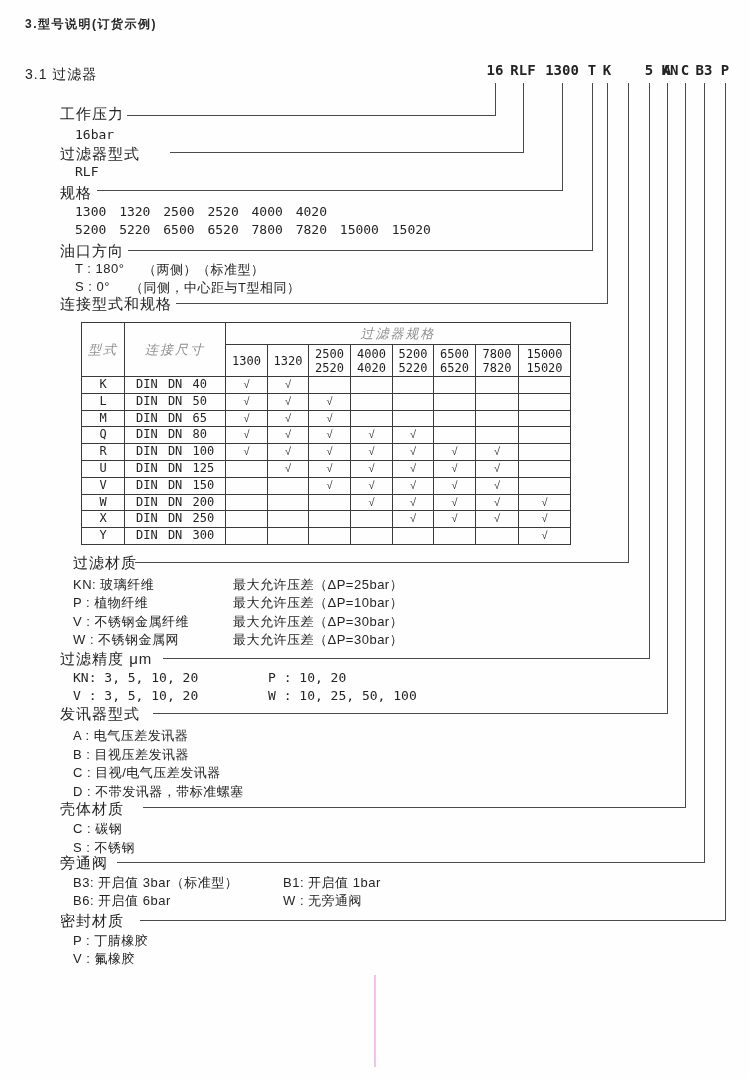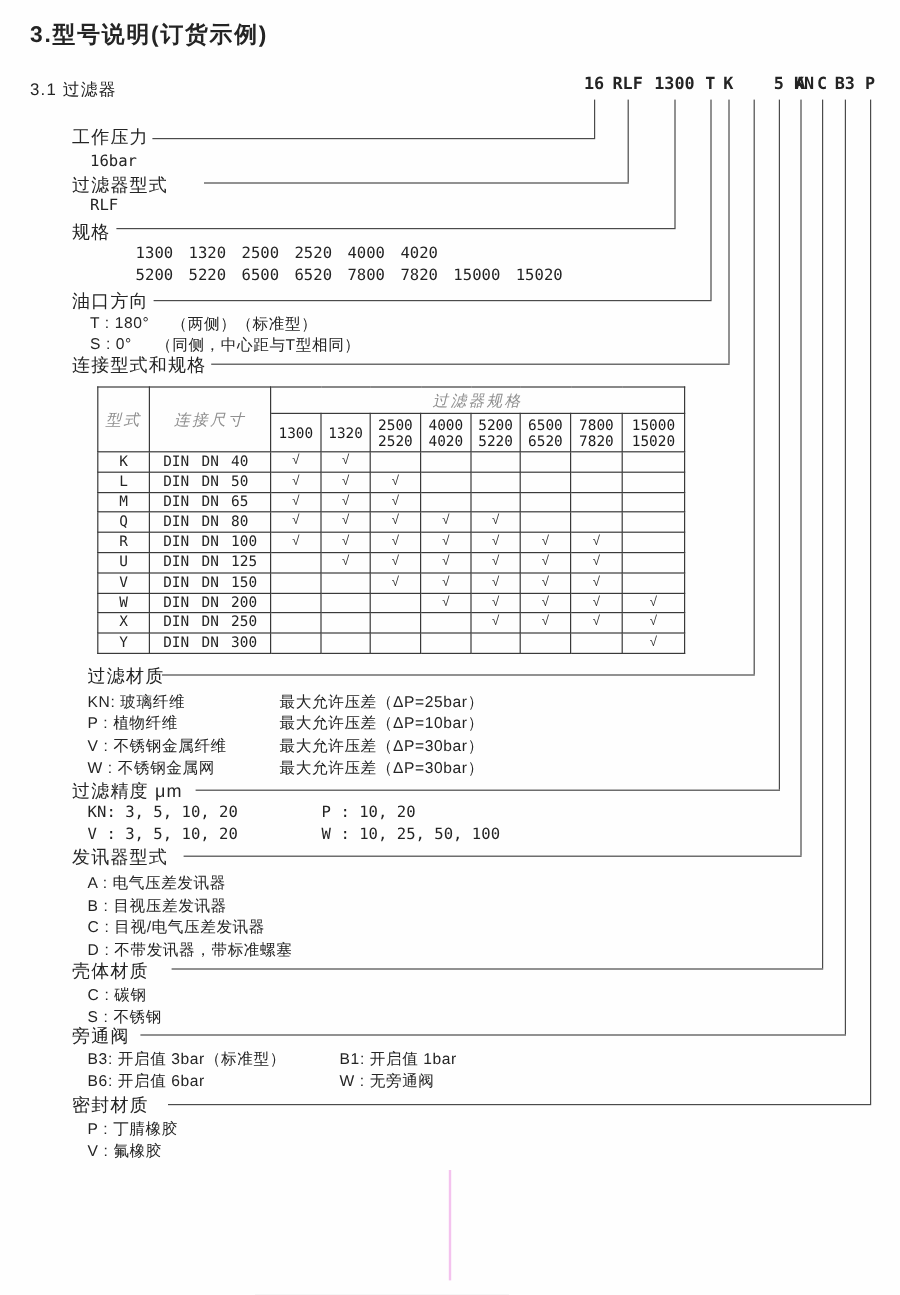--- a/index.html
+++ b/index.html
@@ -4,31 +4,31 @@
 <style>
   html,body{margin:0;padding:0;background:#e8e8e8;}
   #page{
     position:relative;width:750px;height:1079px;margin:0 auto;
     background:#fefefe;overflow:hidden;color:#242424;
     font-family:"Liberation Sans","DejaVu Sans",sans-serif;
   }
   .abs{position:absolute;}
   .hline{height:1px;background:#4a4a4a;}
   .vline{width:1px;background:#4a4a4a;}
-  .title{font-size:19px;font-weight:600;letter-spacing:1.5px;}
+  .title{font-size:12px;font-weight:600;letter-spacing:1.5px;}
   .subhead{font-size:14px;font-weight:500;letter-spacing:1px;}
   .code{
     font-family:"DejaVu Sans Mono","Liberation Mono",monospace;
     font-size:14px;font-weight:600;transform:translateX(-50%);
     white-space:nowrap;letter-spacing:0;
   }
   .label{font-size:15px;font-weight:500;letter-spacing:1px;white-space:nowrap;}
   .item{font-size:13px;white-space:nowrap;letter-spacing:0.5px;}
   .mono{font-family:"DejaVu Sans Mono","Liberation Mono",monospace;letter-spacing:0;}
-  .wide{word-spacing:5px;margin-left:38px;}
+  .wide{word-spacing:5px;}
   table{border-collapse:collapse;table-layout:fixed;}
   th,td{border:1px solid #3a3a3a;padding:0;text-align:center;overflow:hidden;}
   th{font-weight:normal;}
   .gray-head{color:#8f8f8f;font-style:italic;font-size:13px;letter-spacing:2px;}
   .spec-head{font-family:"DejaVu Sans Mono","Liberation Mono",monospace;font-size:12px;line-height:14px;color:#1d1d1d;}
   td.cell-type{font-family:"DejaVu Sans Mono","Liberation Mono",monospace;font-size:12px;}
   td.cell-dim{font-family:"DejaVu Sans Mono","Liberation Mono",monospace;font-size:12px;text-align:left;padding-left:11px;word-spacing:3px;}
   td.cell-mark{font-size:11px;color:#2e2e2e;}
   tbody td{height:15.8px;line-height:15.8px;}
   .pink{width:2px;background:#f0aee8;opacity:0.75;}

